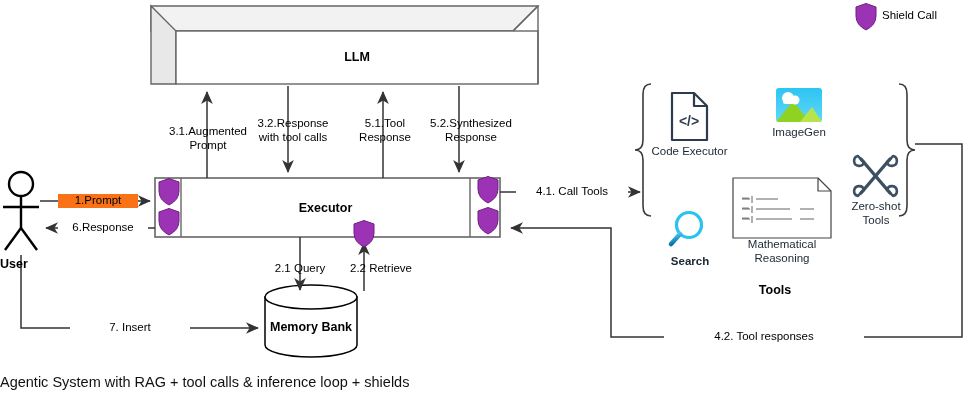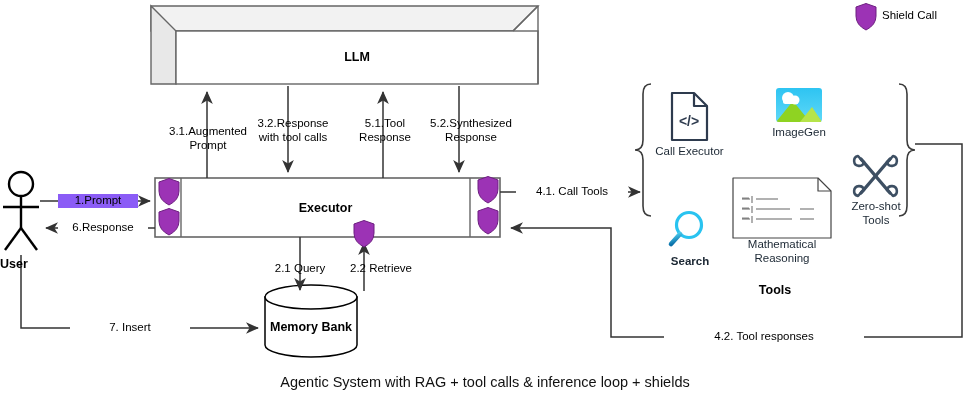--- a/index.html
+++ b/index.html
@@ -4,21 +4,21 @@
 <style>
   html,body{margin:0;padding:0;background:#ffffff;}
   body{width:970px;height:411px;position:relative;overflow:hidden;
        font-family:"Liberation Sans",sans-serif;color:#000;}
   #canvas{position:absolute;left:0;top:0;width:970px;height:411px;}
   svg.layer{position:absolute;left:0;top:0;width:970px;height:411px;overflow:visible;}
   .lbl{position:absolute;font-size:11.5px;line-height:13.5px;color:#000;
        text-align:center;white-space:pre-line;}
   .nodetext{position:absolute;font-size:12.5px;font-weight:bold;text-align:center;}
   .iconlbl{position:absolute;font-size:11.5px;line-height:13.5px;text-align:center;color:#1b2733;}
-  .caption{position:absolute;font-size:14.5px;text-align:center;width:970px;left:0;top:374px;color:#111;}
+  .caption{position:absolute;font-size:14.5px;width:970px;left:0;top:374px;color:#111;}
 </style>
 </head>
 <body>
 
 <div id="canvas">
 
   <svg class="layer" viewBox="0 0 970 411">
     <defs>
       <marker id="ah" markerWidth="9" markerHeight="9" refX="8" refY="4.5" orient="auto">
         <path d="M0,0.6 L8.6,4.5 L0,8.4 L2.4,4.5 Z" fill="#000"></path>
@@ -164,31 +164,31 @@
 
   <div class="lbl" style="left:144px;top:117px;width:128px;margin-top:8px;">3.1.Augmented
 Prompt</div>
   <div class="lbl" style="left:233px;top:117px;width:120px;">3.2.Response
 with tool calls</div>
   <div class="lbl" style="left:340px;top:117px;width:90px;">5.1.Tool
 Response</div>
   <div class="lbl" style="left:418px;top:117px;width:106px;">5.2.Synthesized
 Response</div>
 
-  <div class="lbl" style="left:58px;top:194px;width:80px;background:#8b5cf6;">1.Prompt</div>
+  <div class="lbl" style="left:58px;top:194px;width:80px;background:#f97316;">1.Prompt</div>
   <div class="lbl" style="left:58px;top:221px;width:90px;background:#fff;">6.Response</div>
 
   <div class="lbl" style="left:255px;top:262px;width:90px;">2.1 Query</div>
   <div class="lbl" style="left:333px;top:262px;width:96px;">2.2 Retrieve</div>
 
   <div class="lbl" style="left:70px;top:321px;width:120px;background:#fff;">7. Insert</div>
   <div class="lbl" style="left:516px;top:185px;width:112px;background:#fff;">4.1. Call Tools</div>
   <div class="lbl" style="left:664px;top:330px;width:200px;background:#fff;">4.2. Tool responses</div>
 
-  <div class="iconlbl" style="left:641px;top:145px;width:97px;">Call Executor</div>
+  <div class="iconlbl" style="left:641px;top:145px;width:97px;">Code Executor</div>
   <div class="iconlbl" style="left:759px;top:126px;width:80px;">ImageGen</div>
   <div class="iconlbl" style="left:722px;top:238px;width:120px;">Mathematical Reasoning</div>
   <div class="iconlbl" style="left:659px;top:255px;width:62px;font-weight:bold;">Search</div>
   <div class="iconlbl" style="left:838px;top:200px;width:76px;">Zero-shot Tools</div>
 
   <div class="lbl" style="left:882px;top:9px;width:90px;text-align:left;">Shield Call</div>
 
   <div class="caption">Agentic System with RAG + tool calls &amp; inference loop + shields</div>
 </div>
 

